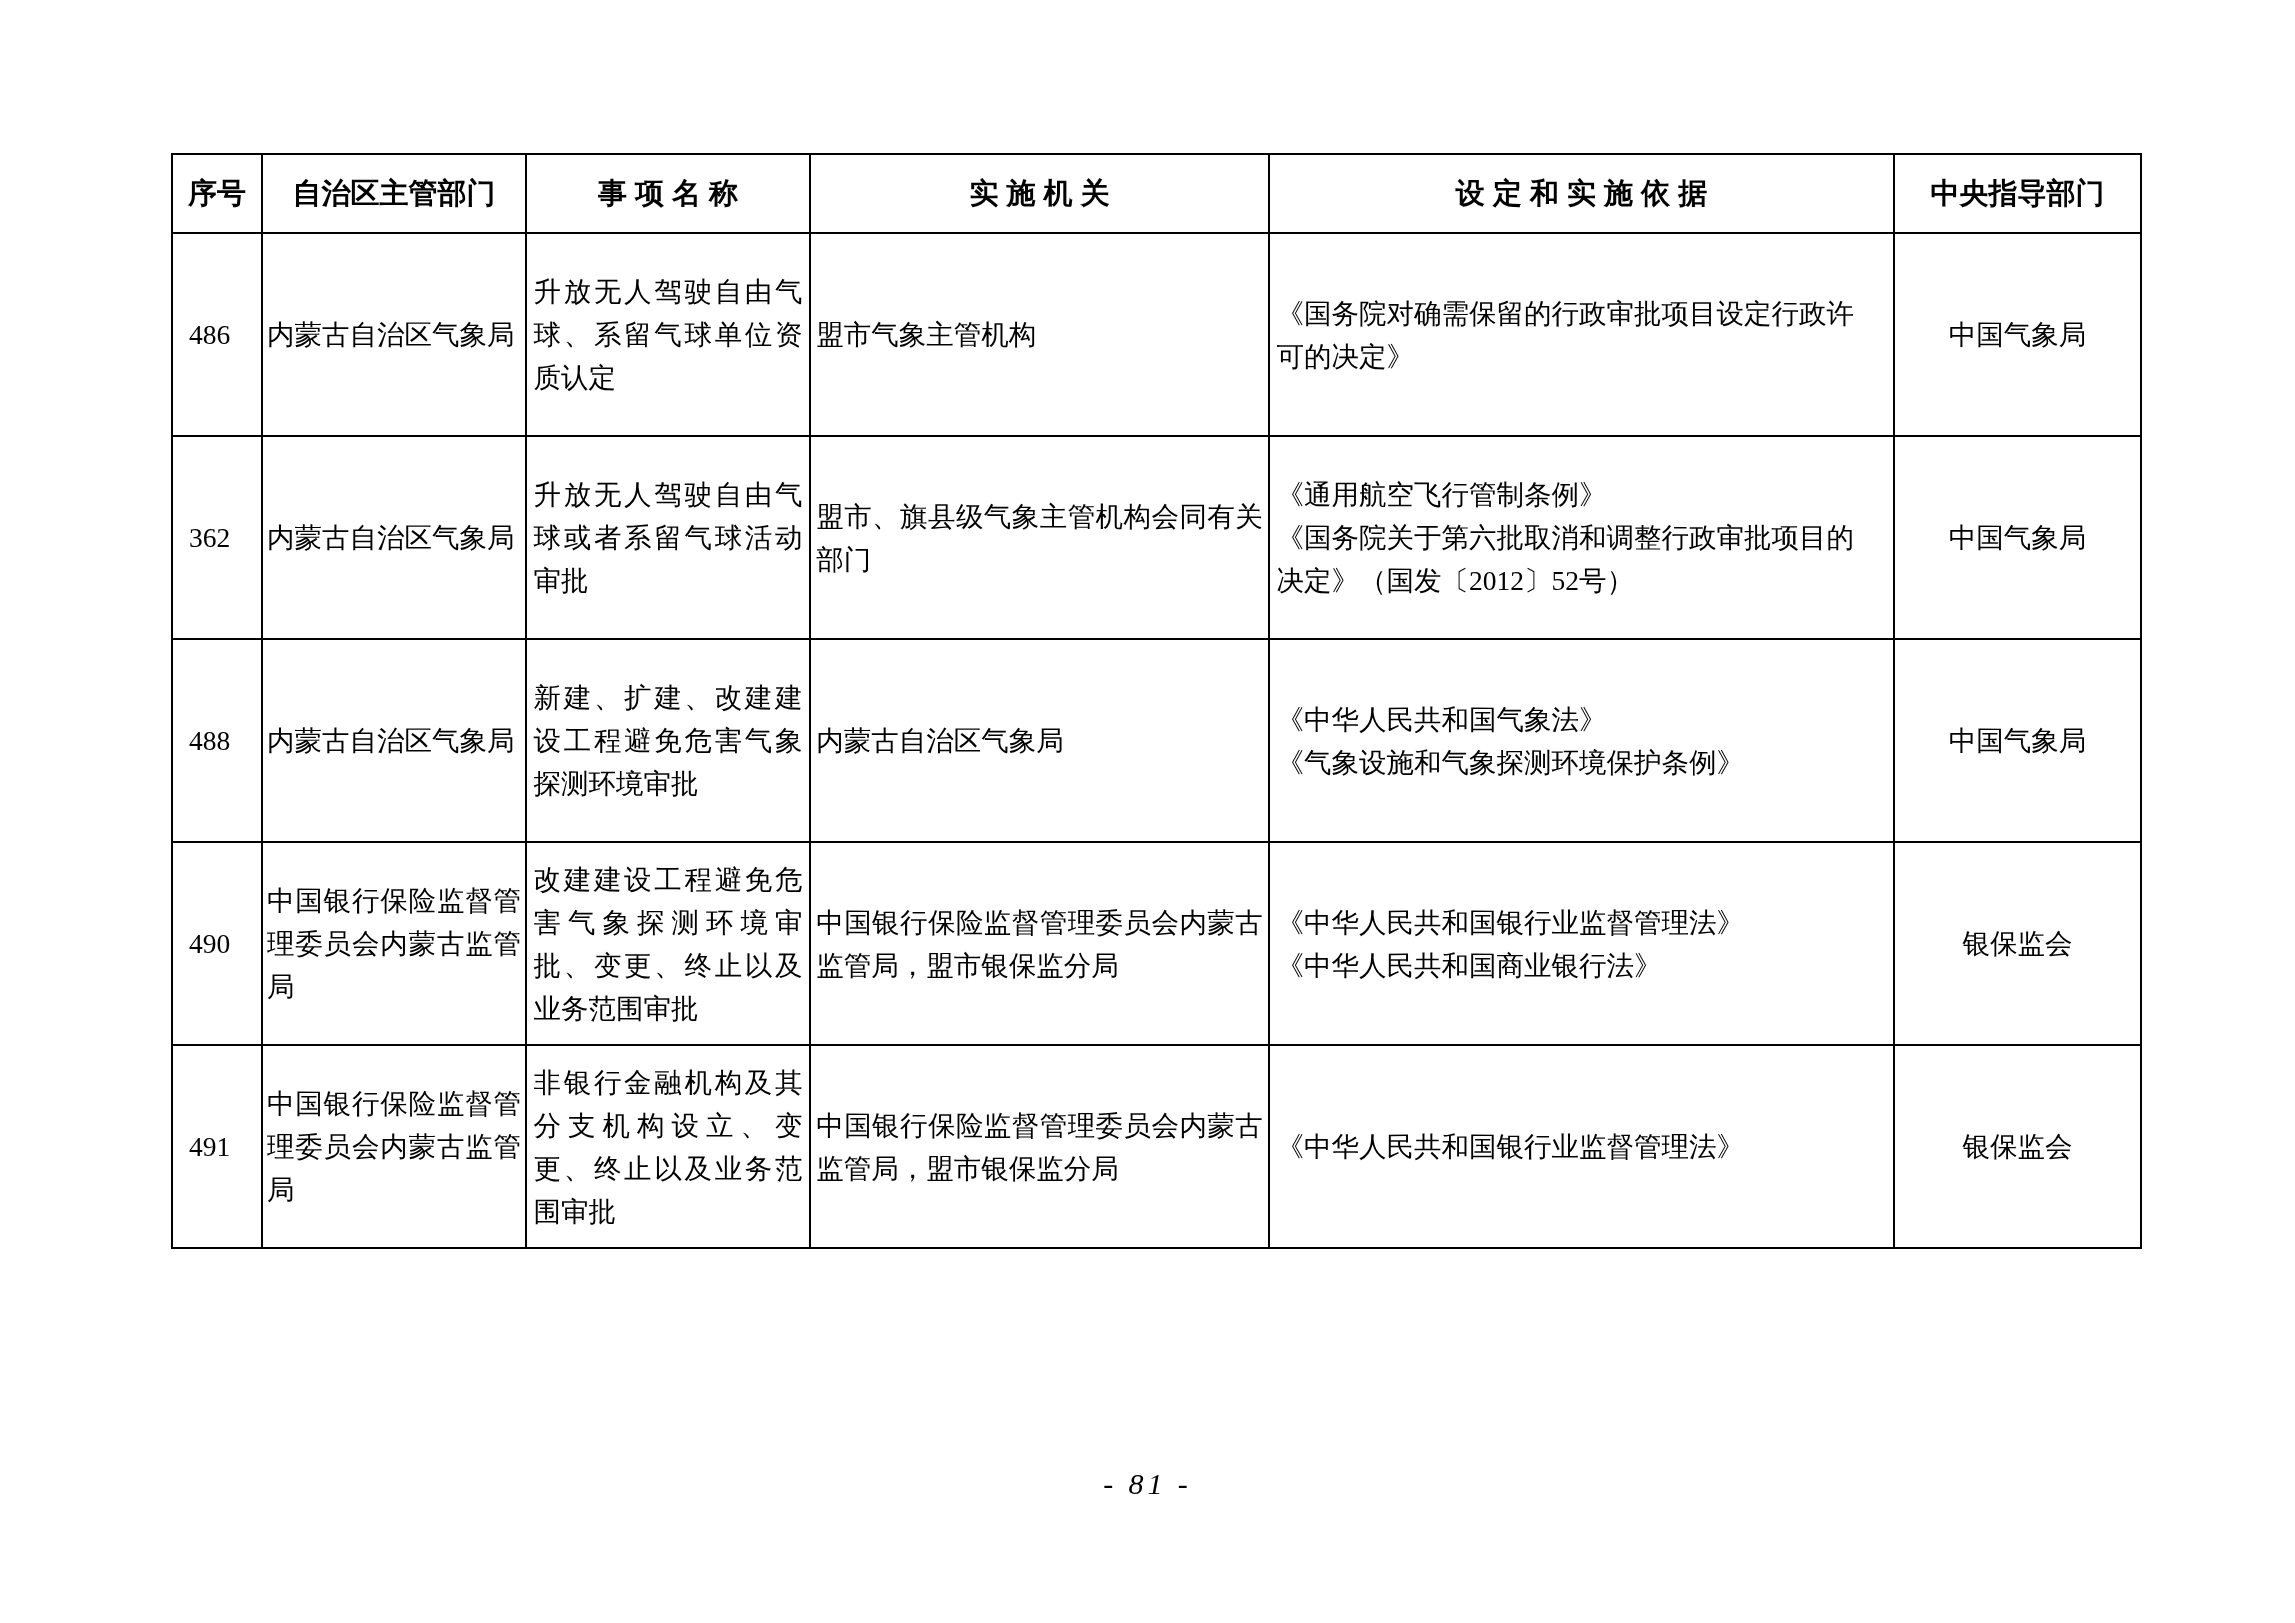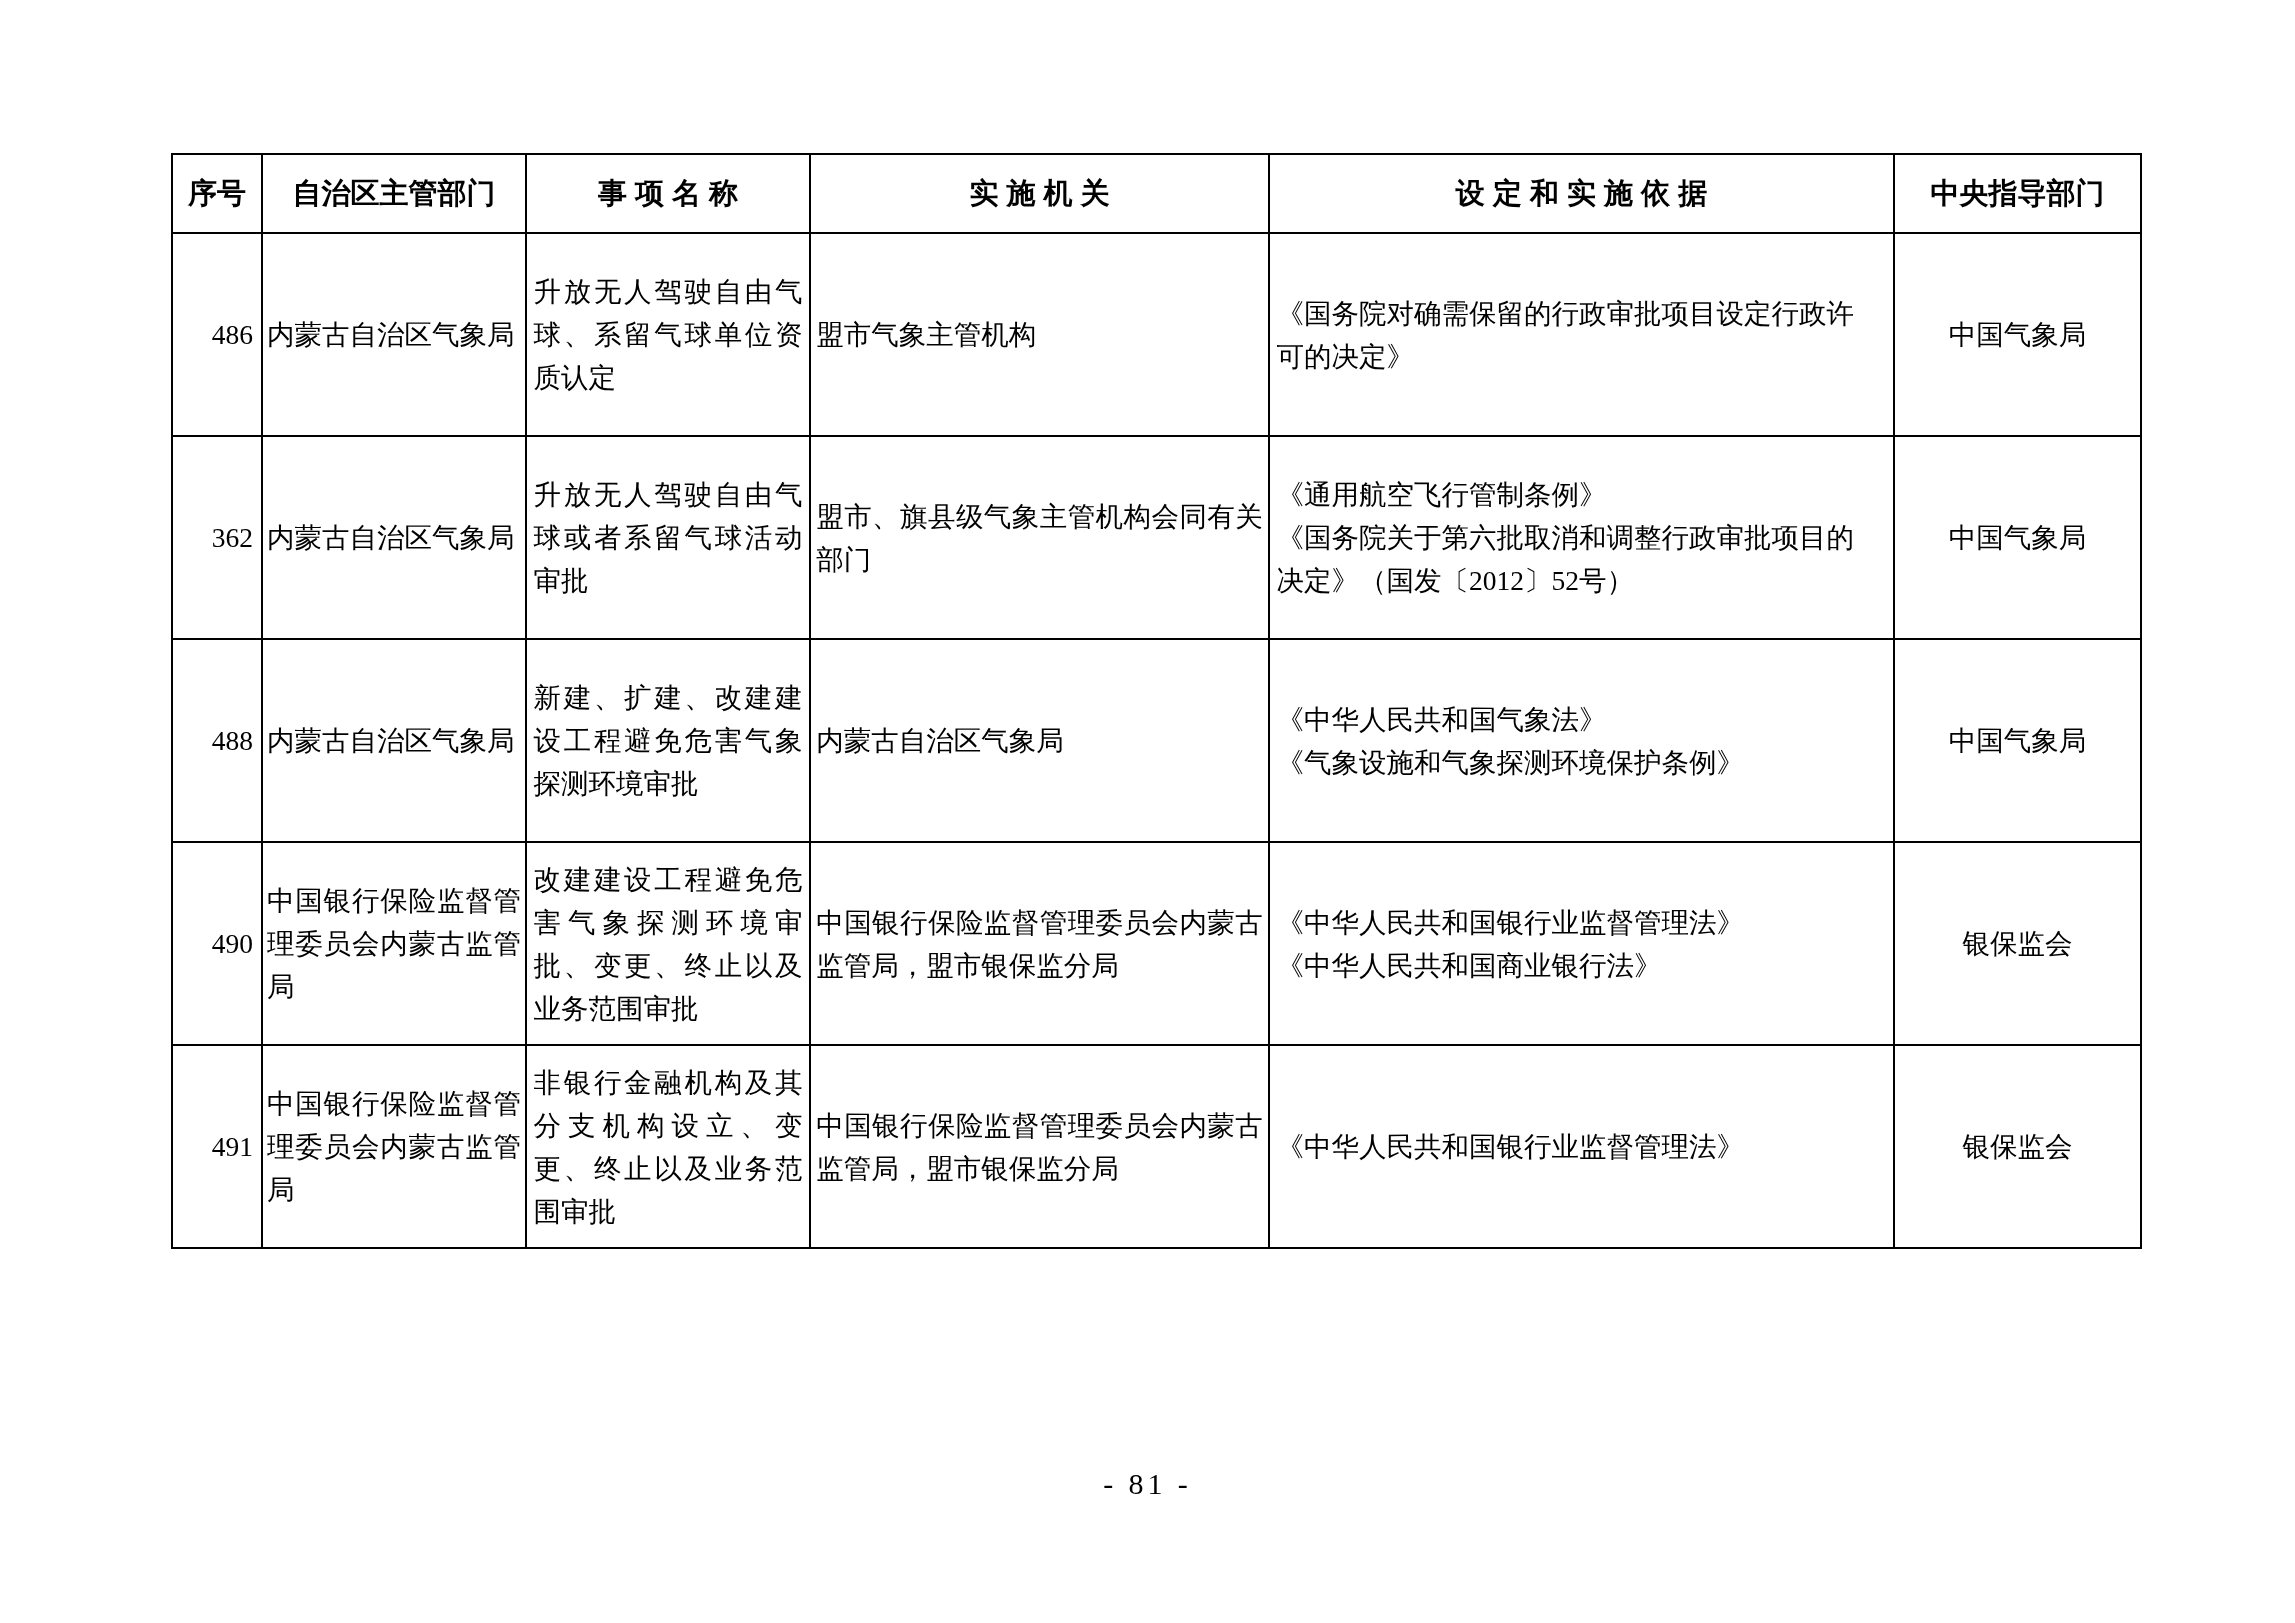--- a/index.html
+++ b/index.html
@@ -36,22 +36,22 @@
     text-align: center;
     border-bottom: 2.6px solid #000;
     padding: 0;
   }
   tbody tr { height: 203px; }
   tbody td {
     font-size: 27.5px;
     line-height: 43px;
   }
   td.c-serial {
-    text-align: right;
-    padding: 8px;
+    text-align: left;
+    padding: 16px;
   }
   td.c-dept {
     text-align: justify;
     word-break: break-all;
     padding: 0 3.9px;
   }
   td.c-item {
     text-align: justify;
     word-break: break-all;
     padding: 0 6.5px;
@@ -73,20 +73,21 @@
   }
   .basis-line { display: block; }
   .page-number {
     position: absolute;
     top: 1467px;
     left: 0;
     width: 100%;
     text-align: center;
     font-size: 30px;
     letter-spacing: 3.9px;
+    font-style: italic;
   }
 </style>
 </head>
 <body>
 
 <table class="approval-table">
   <colgroup>
     <col style="width:90px">
     <col style="width:264px">
     <col style="width:284px">

